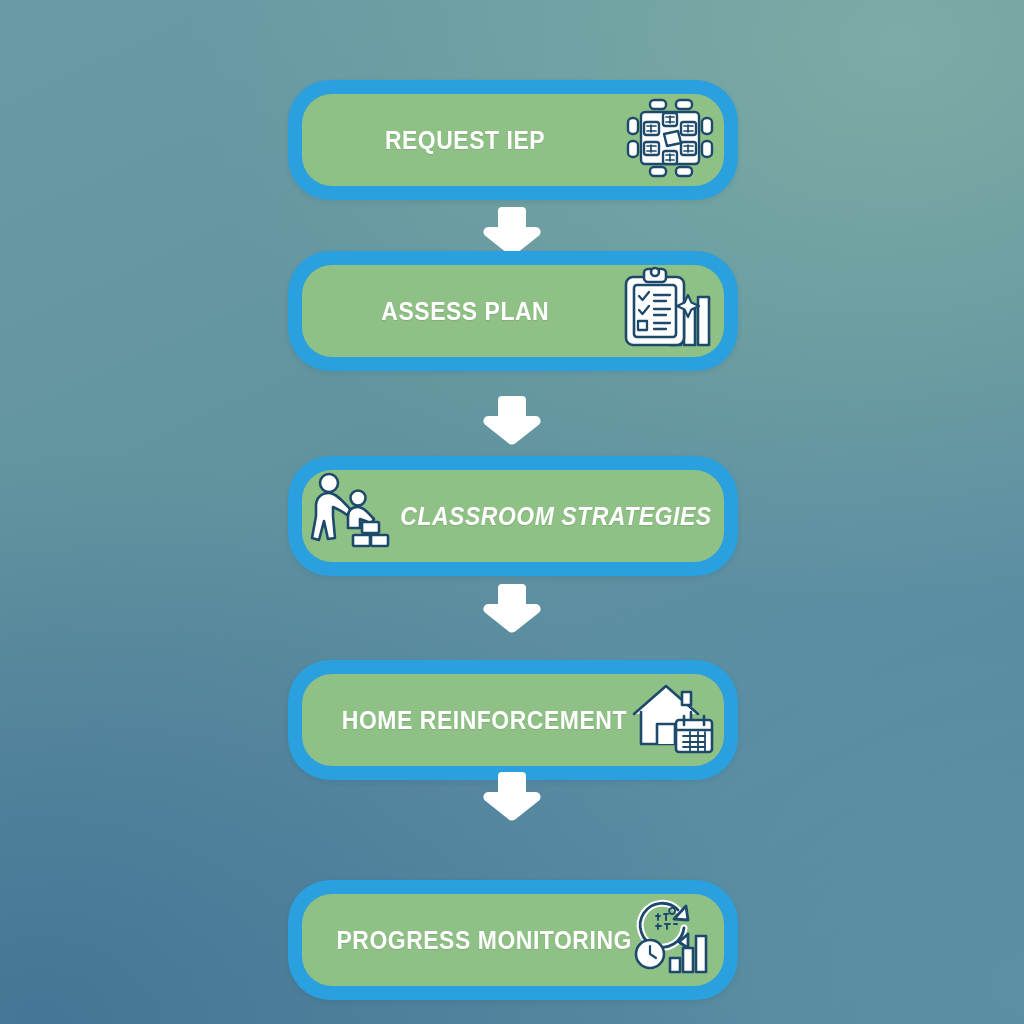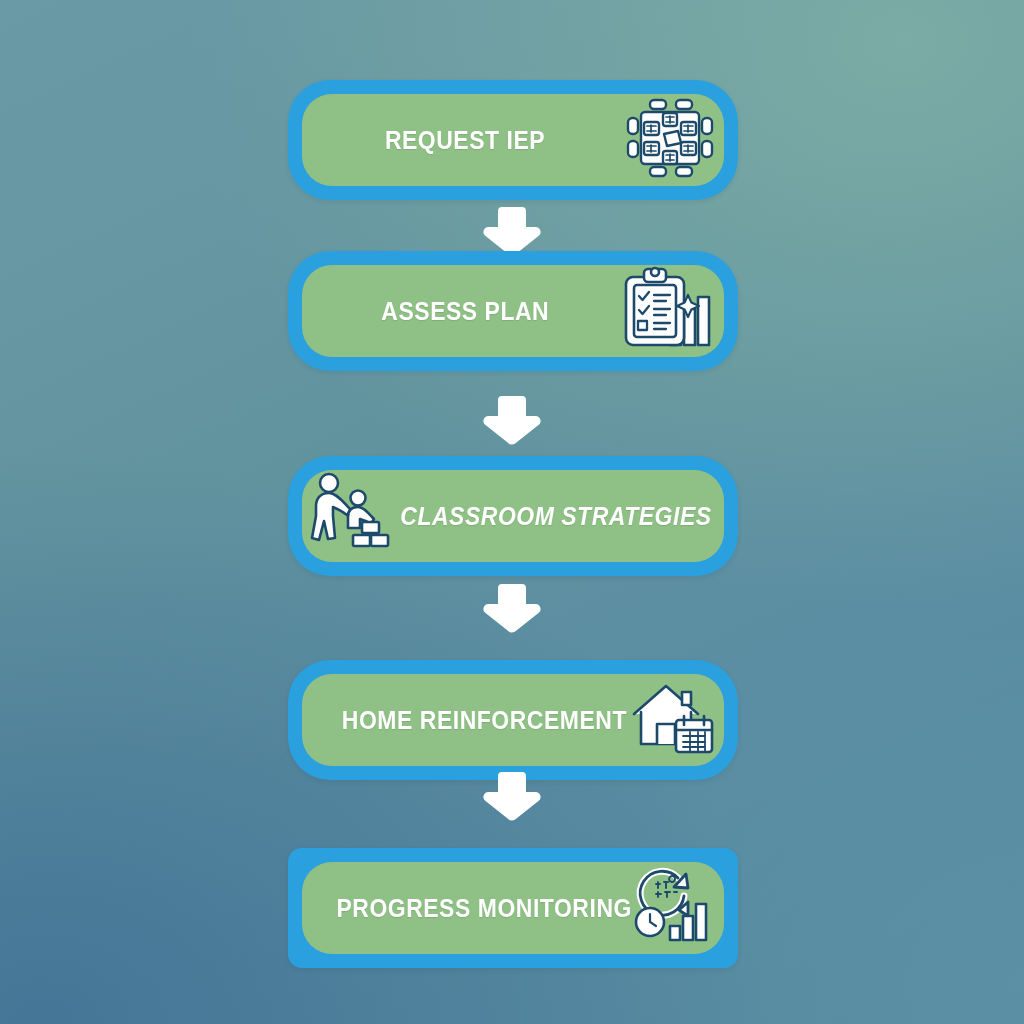--- a/index.html
+++ b/index.html
@@ -224,21 +224,21 @@
       </span>
     </div>
   </div>
 
   <div class="arrow-wrap" style="top:768px;">
     <svg width="70" height="56" viewBox="0 0 70 56">
       <path d="M25 4 h20 a4 4 0 0 1 4 4 v16 h9.5 a5 5 0 0 1 3.6 8.5 L39.4 50.5 a6 6 0 0 1 -8.8 0 L7.9 32.5 A5 5 0 0 1 11.5 24 H21 V8 a4 4 0 0 1 4 -4 Z" fill="#ffffff"></path>
     </svg>
   </div>
 
-  <div class="flow-box" style="top:848px;border-radius:14px;">
+  <div class="flow-box" style="top:880px;">
     <div class="flow-box-inner">
       <span class="flow-label lbl-shift-left-sm">PROGRESS MONITORING</span>
       <span class="flow-icon right">
         <svg width="88" height="84" viewBox="0 0 88 84" fill="none">
           <g stroke="#1d4a6b" stroke-width="2.8" stroke-linejoin="round" stroke-linecap="round" fill="none">
 
             <path d="M50 14 A22 22 0 1 0 56 32" stroke="#ffffff" stroke-width="7"></path>
             <path d="M50 14 A22 22 0 1 0 56 32"></path>
             <path d="M58 10 l2 14 l-14 -1 Z" fill="#ffffff"></path>
             <path d="M60 38 l-9 8 l9 6 Z" fill="#ffffff"></path>

